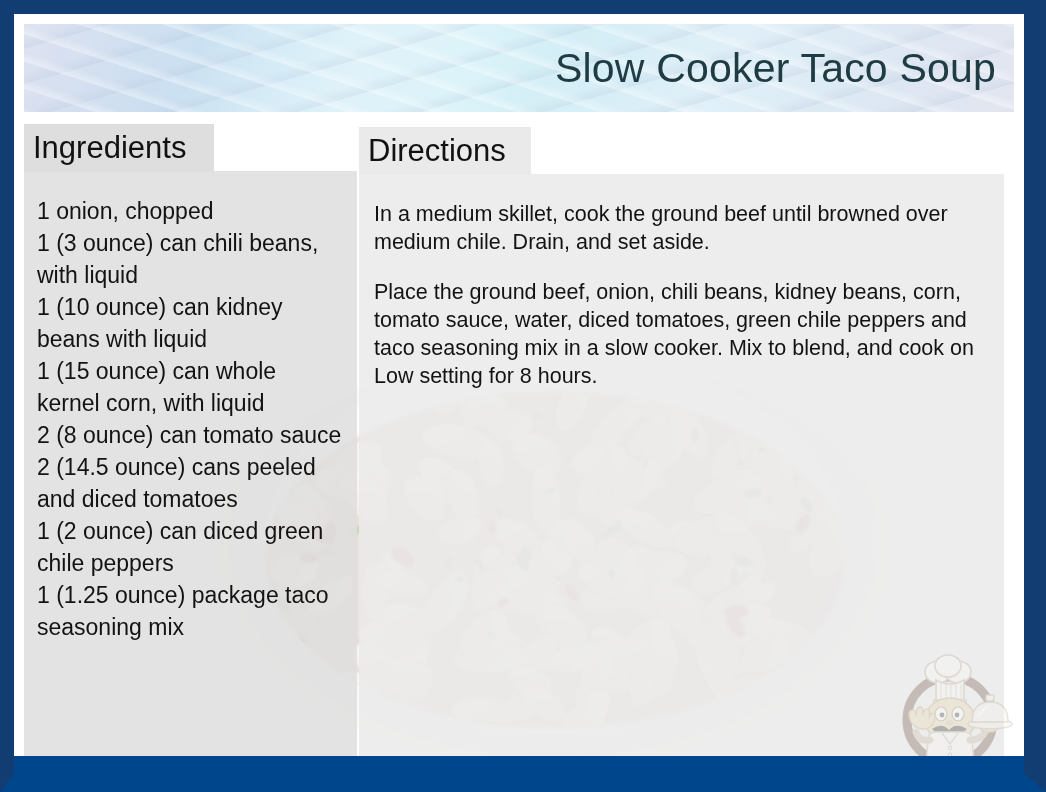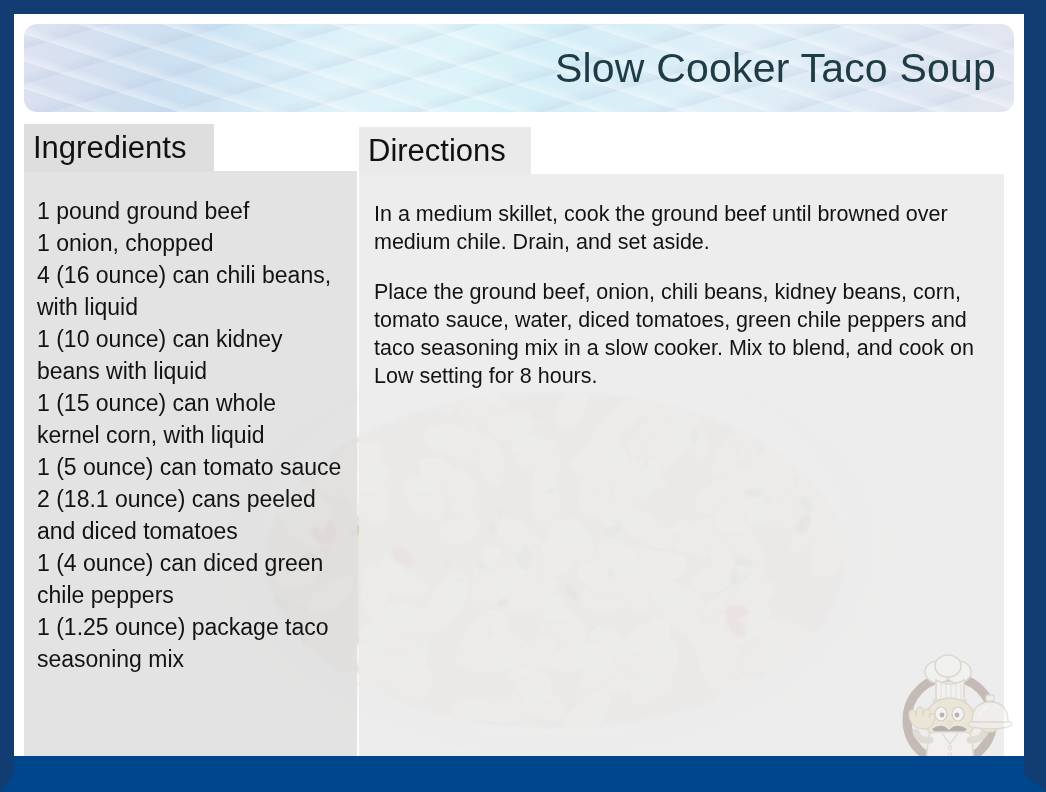--- a/index.html
+++ b/index.html
@@ -140,21 +140,20 @@
       linear-gradient(100deg,
         #ccd4ea 0%,
         #c9dcef 12%,
         #cfeaf6 28%,
         #d7f2f8 44%,
         #d2ecf6 60%,
         #d6e9f4 76%,
         #dfe6f2 92%,
         #e3e6f0 100%);
     overflow: hidden;
-    border-radius: 13px;
   }
   #header-band::after {
     content: "";
     position: absolute;
     left: -10%; top: -30%;
     width: 130%; height: 180%;
     background:
       repeating-linear-gradient(18deg,
         rgba(255,255,255,0.00) 0px,
         rgba(255,255,255,0.00) 16px,
@@ -483,28 +482,27 @@
     <div id="photo-haze"></div>
 
     <div id="header-band">
       <div id="card-title">Slow Cooker Taco Soup</div>
     </div>
 
     <div class="tab" id="tab-ingredients">Ingredients</div>
     <div class="tab" id="tab-directions">Directions</div>
 
     <div class="panel" id="panel-ingredients">
-      <div class="ingredient-line">1 pound ground beef</div>
       <div class="ingredient-line">1 onion, chopped</div>
-      <div class="ingredient-line">4 (16 ounce) can chili beans, with liquid</div>
+      <div class="ingredient-line">1 (3 ounce) can chili beans, with liquid</div>
       <div class="ingredient-line">1 (10 ounce) can kidney beans with liquid</div>
       <div class="ingredient-line">1 (15 ounce) can whole kernel corn, with liquid</div>
-      <div class="ingredient-line">1 (5 ounce) can tomato sauce</div>
-      <div class="ingredient-line">2 (18.1 ounce) cans peeled and diced tomatoes</div>
-      <div class="ingredient-line">1 (4 ounce) can diced green chile peppers</div>
+      <div class="ingredient-line">2 (8 ounce) can tomato sauce</div>
+      <div class="ingredient-line">2 (14.5 ounce) cans peeled and diced tomatoes</div>
+      <div class="ingredient-line">1 (2 ounce) can diced green chile peppers</div>
       <div class="ingredient-line">1 (1.25 ounce) package taco seasoning mix</div>
     </div>
 
     <div class="panel" id="panel-directions">
       <p class="direction-para">In a medium skillet, cook the ground beef until browned over medium chile. Drain, and set aside.</p>
       <p class="direction-para">Place the ground beef, onion, chili beans, kidney beans, corn, tomato sauce, water, diced tomatoes, green chile peppers and taco seasoning mix in a slow cooker. Mix to blend, and cook on Low setting for 8 hours.</p>
     </div>
 
     <div id="chef-logo">
       <svg viewBox="0 0 128 136" width="128" height="136" xmlns="http://www.w3.org/2000/svg">

